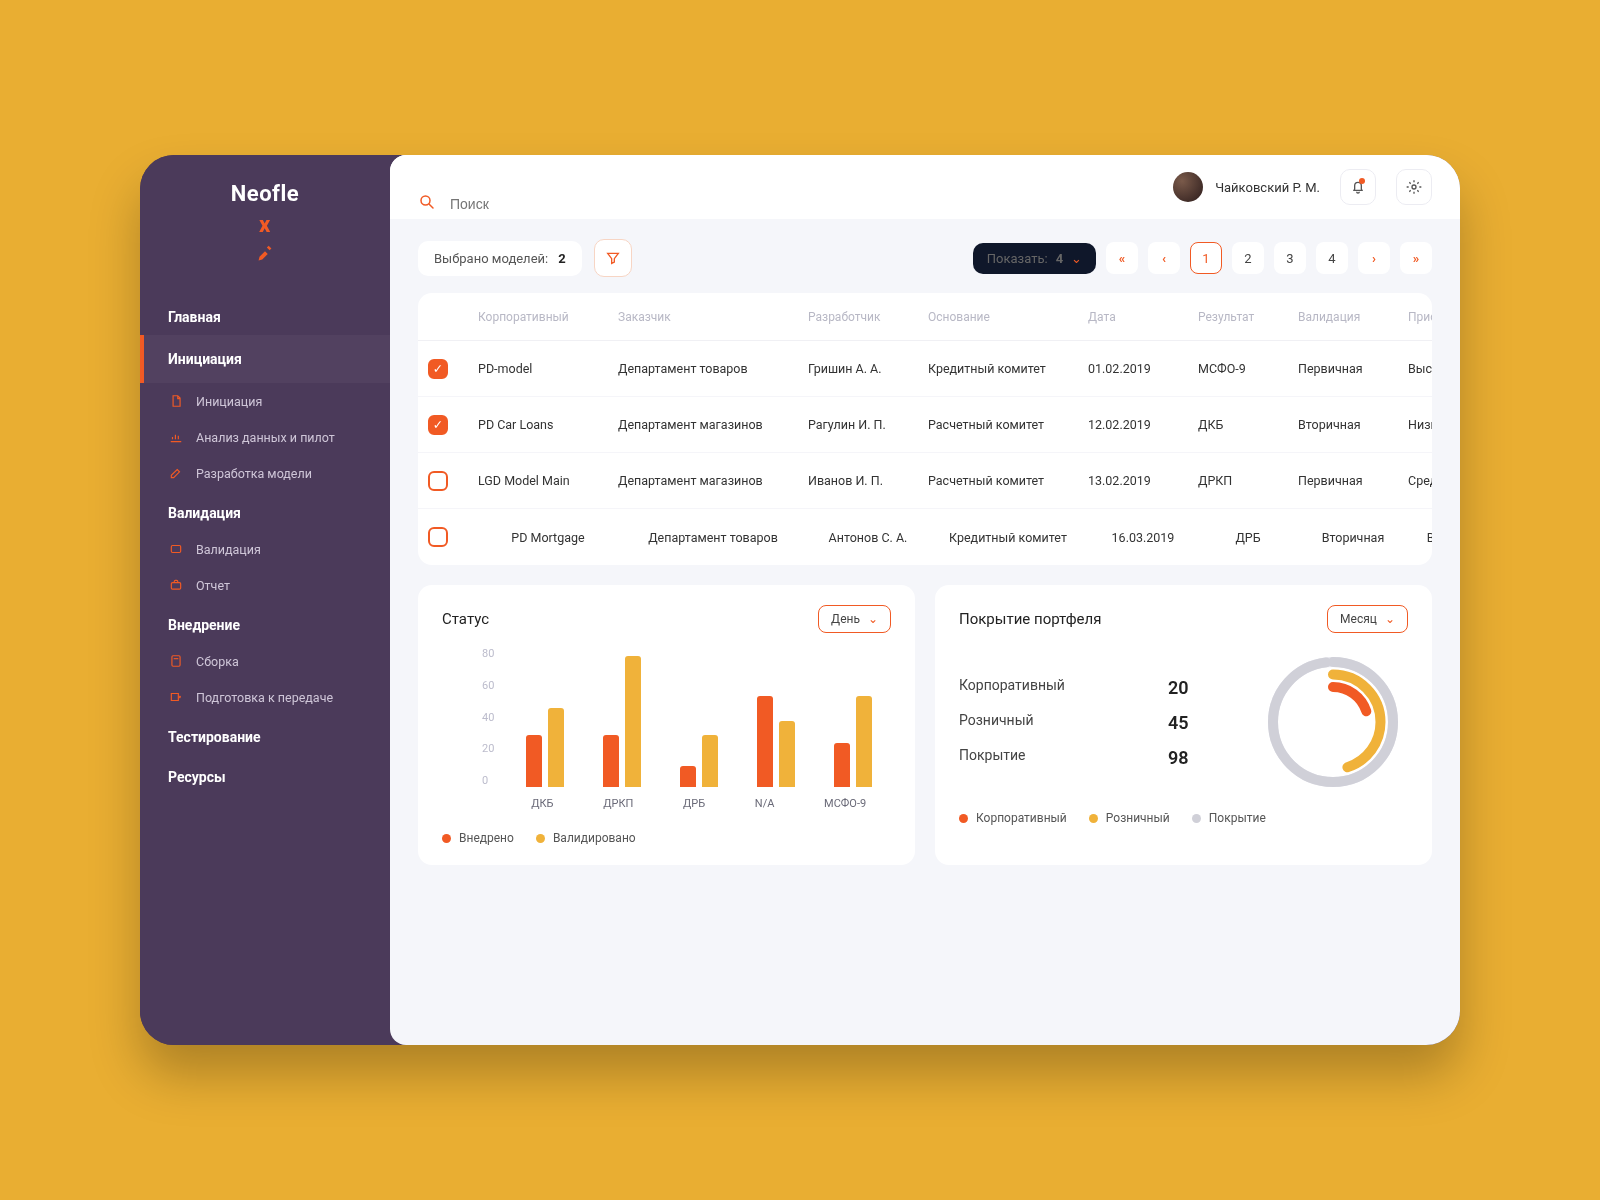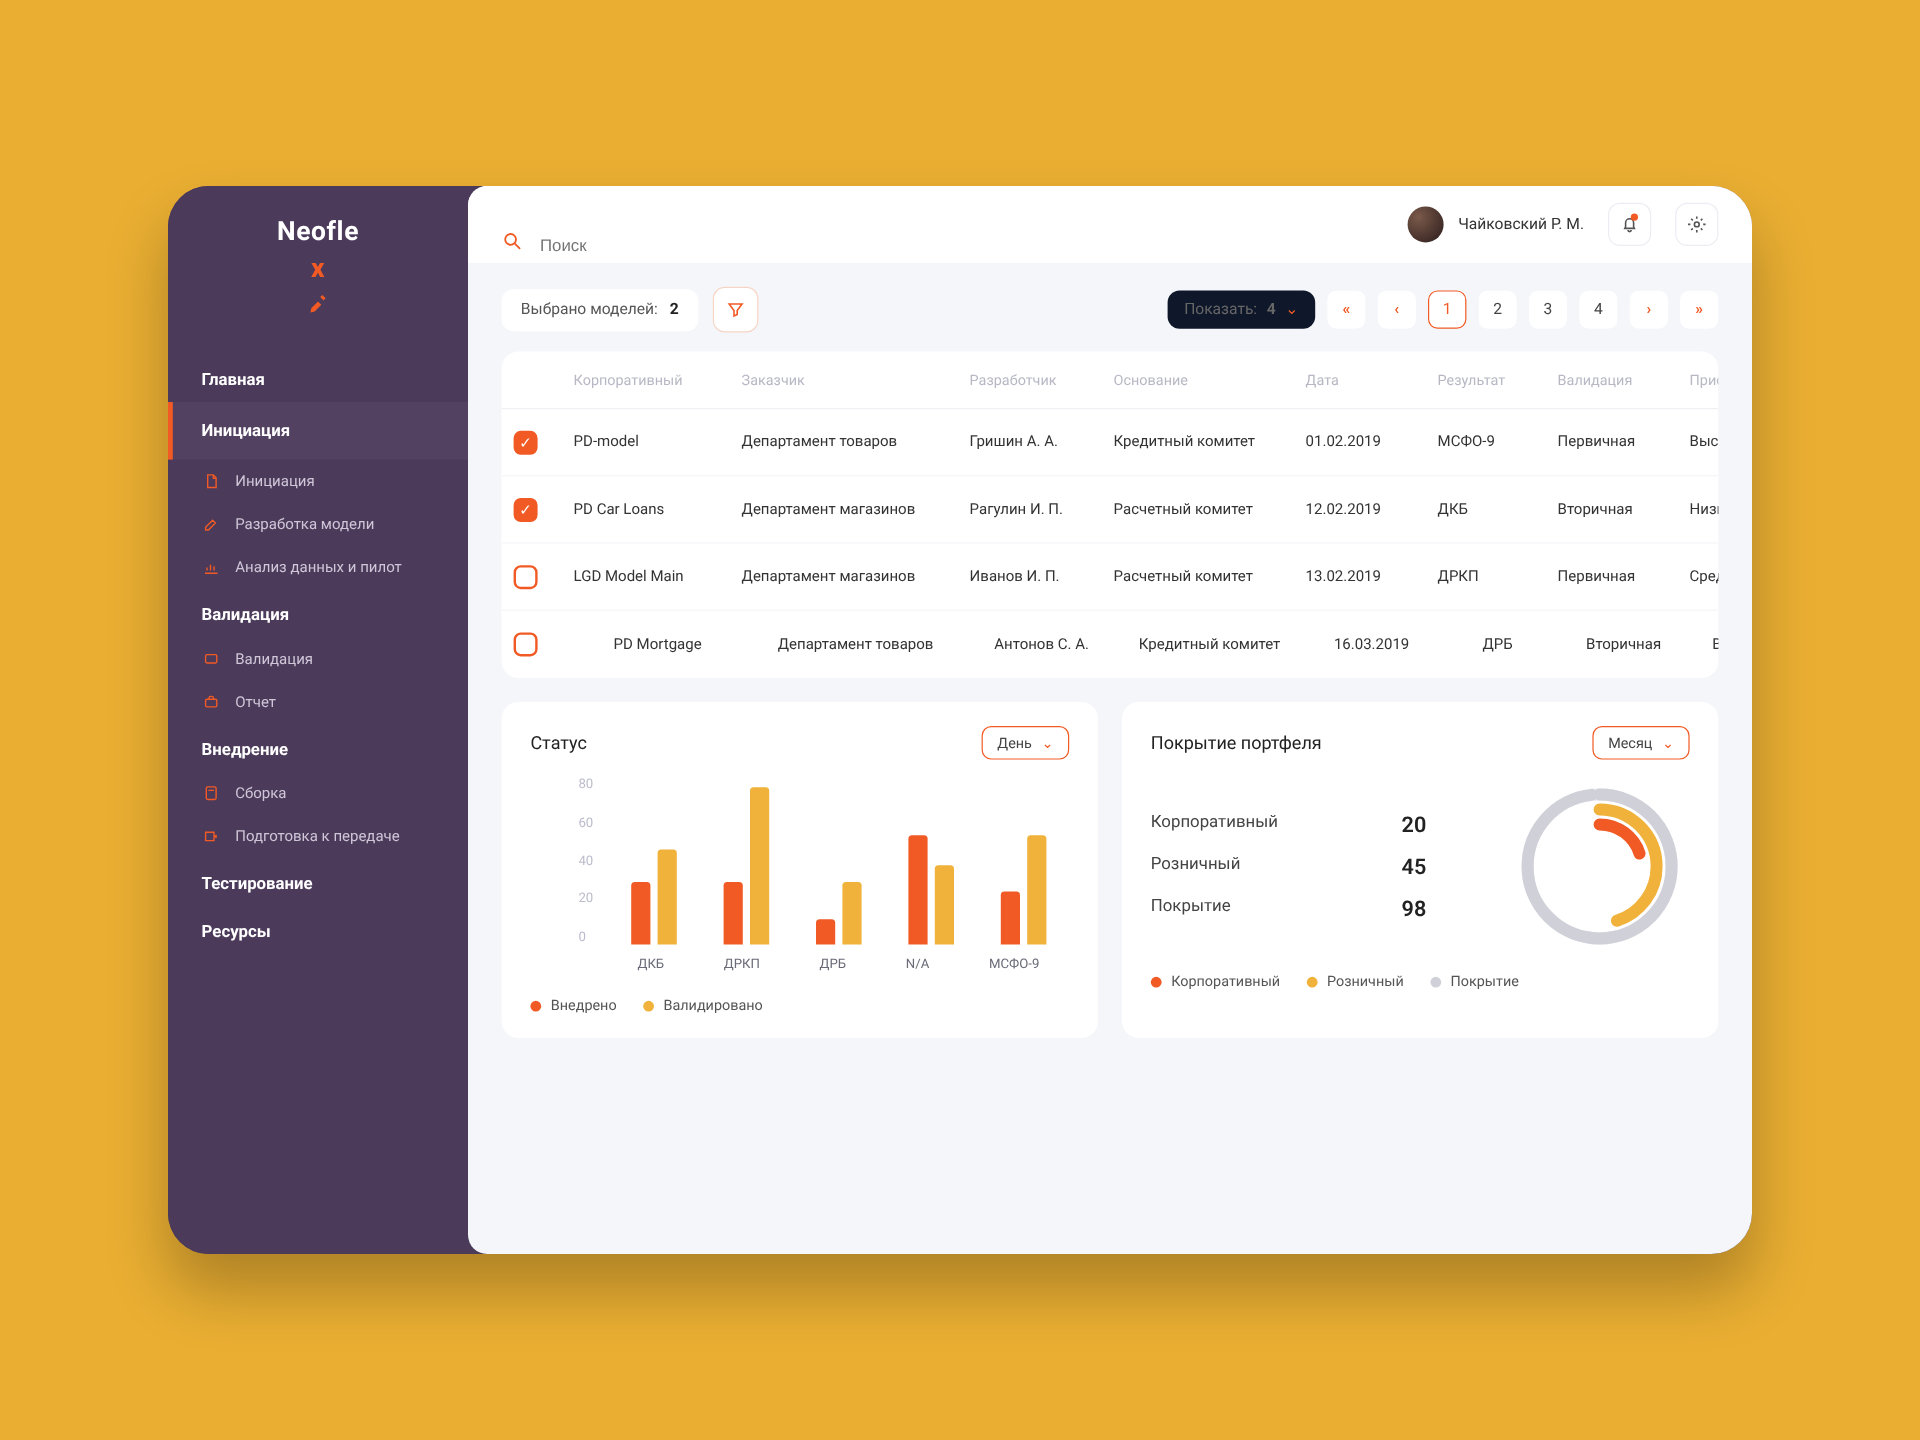--- a/index.html
+++ b/index.html
@@ -106,32 +106,32 @@
           <span class="ni-icon">
             <svg width="14" height="14" viewBox="0 0 24 24">
               <path fill="none" stroke="#f15a24" stroke-width="2" d="M7 3h8l4 4v14H7zM15 3v5h5"></path>
             </svg>
           </span>
           <span>Инициация</span>
         </div>
         <div class="nav-item">
           <span class="ni-icon">
             <svg width="14" height="14" viewBox="0 0 24 24">
+              <path fill="none" stroke="#f15a24" stroke-width="2" d="M3 20h18M6 16v-4M11 16V8M16 16v-6"></path>
+            </svg>
+          </span>
+          <span>Анализ данных и пилот</span>
+        </div>
+        <div class="nav-item">
+          <span class="ni-icon">
+            <svg width="14" height="14" viewBox="0 0 24 24">
               <path fill="none" stroke="#f15a24" stroke-width="2" d="M4 20h4l10-10-4-4L4 16v4zM14 6l4 4"></path>
             </svg>
           </span>
           <span>Разработка модели</span>
-        </div>
-        <div class="nav-item">
-          <span class="ni-icon">
-            <svg width="14" height="14" viewBox="0 0 24 24">
-              <path fill="none" stroke="#f15a24" stroke-width="2" d="M3 20h18M6 16v-4M11 16V8M16 16v-6"></path>
-            </svg>
-          </span>
-          <span>Анализ данных и пилот</span>
         </div>
       </div>
 
     <div class="nav-head">Валидация</div>
     <div id="sec3-items">
         <div class="nav-item">
           <span class="ni-icon">
             <svg width="14" height="14" viewBox="0 0 24 24">
               <rect x="4" y="6" width="16" height="12" rx="2" fill="none" stroke="#f15a24" stroke-width="2"></rect>
             </svg>

